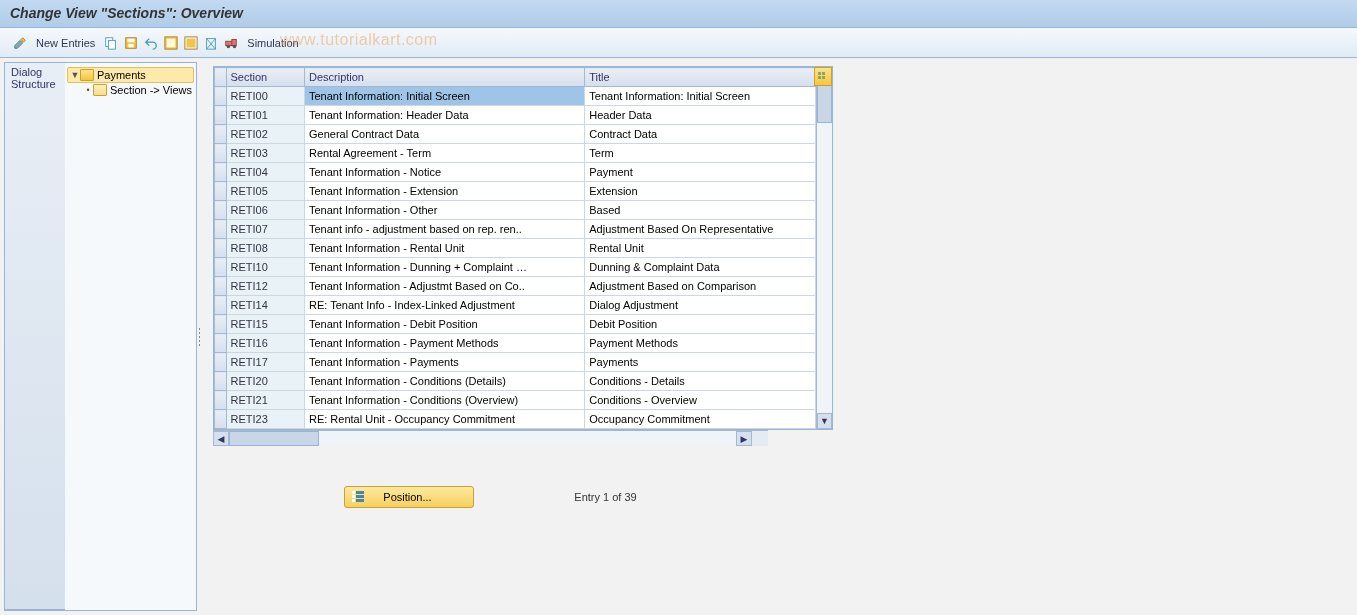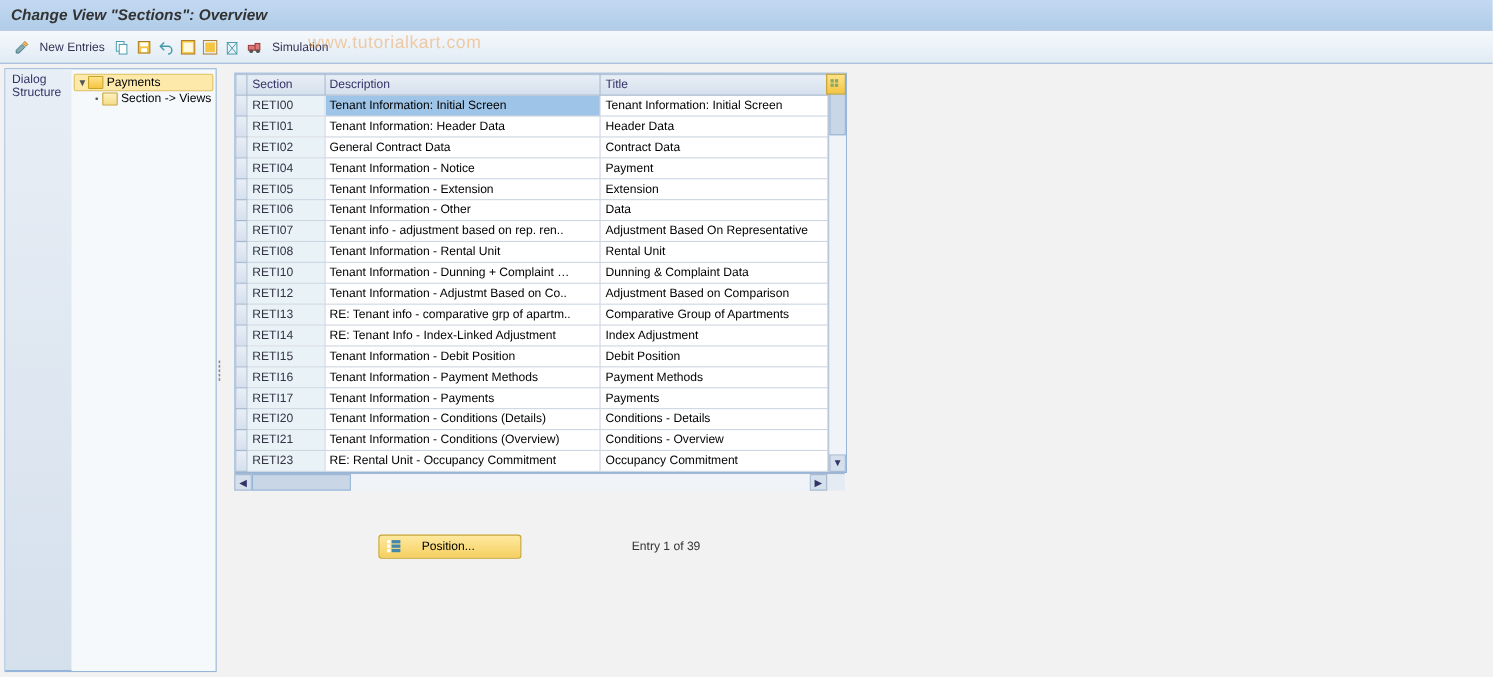--- a/index.html
+++ b/index.html
@@ -106,21 +106,21 @@
     .folder-icon.closed {
       background: linear-gradient(to bottom, #fff0c0, #f5dd8a);
     }
     .main {
       flex: 1;
       padding: 8px 12px;
       display: flex;
       flex-direction: column;
     }
     .table-wrap {
-      width: 557px;
+      width: 620px;
       border: 1px solid #97b5d8;
       background: #fff;
       display: flex;
       position: relative;
     }
     .table-inner { flex:1; }
     table {
       border-collapse: collapse;
       width: 100%;
       table-layout: fixed;
@@ -372,35 +372,41 @@
                 <td class="title-cell">Header Data</td>
               </tr>
               <tr>
                 <td class="rowhead"></td>
                 <td class="section-cell">RETI02</td>
                 <td class="desc-cell">General Contract Data</td>
                 <td class="title-cell">Contract Data</td>
               </tr>
               <tr>
                 <td class="rowhead"></td>
+                <td class="section-cell">RETI03</td>
+                <td class="desc-cell">Rental Agreement - Term</td>
+                <td class="title-cell">Term</td>
+              </tr>
+              <tr>
+                <td class="rowhead"></td>
                 <td class="section-cell">RETI04</td>
                 <td class="desc-cell">Tenant Information - Notice</td>
                 <td class="title-cell">Payment</td>
               </tr>
               <tr>
                 <td class="rowhead"></td>
                 <td class="section-cell">RETI05</td>
                 <td class="desc-cell">Tenant Information - Extension</td>
                 <td class="title-cell">Extension</td>
               </tr>
               <tr>
                 <td class="rowhead"></td>
                 <td class="section-cell">RETI06</td>
                 <td class="desc-cell">Tenant Information - Other</td>
-                <td class="title-cell">Data</td>
+                <td class="title-cell">Based</td>
               </tr>
               <tr>
                 <td class="rowhead"></td>
                 <td class="section-cell">RETI07</td>
                 <td class="desc-cell">Tenant info - adjustment based on rep. ren..</td>
                 <td class="title-cell">Adjustment Based On Representative</td>
               </tr>
               <tr>
                 <td class="rowhead"></td>
                 <td class="section-cell">RETI08</td>
@@ -414,29 +420,23 @@
                 <td class="title-cell">Dunning &amp; Complaint Data</td>
               </tr>
               <tr>
                 <td class="rowhead"></td>
                 <td class="section-cell">RETI12</td>
                 <td class="desc-cell">Tenant Information - Adjustmt Based on Co..</td>
                 <td class="title-cell">Adjustment Based on Comparison</td>
               </tr>
               <tr>
                 <td class="rowhead"></td>
-                <td class="section-cell">RETI13</td>
-                <td class="desc-cell">RE: Tenant info - comparative grp of apartm..</td>
-                <td class="title-cell">Comparative Group of Apartments</td>
-              </tr>
-              <tr>
-                <td class="rowhead"></td>
                 <td class="section-cell">RETI14</td>
                 <td class="desc-cell">RE: Tenant Info - Index-Linked Adjustment</td>
-                <td class="title-cell">Index Adjustment</td>
+                <td class="title-cell">Dialog Adjustment</td>
               </tr>
               <tr>
                 <td class="rowhead"></td>
                 <td class="section-cell">RETI15</td>
                 <td class="desc-cell">Tenant Information - Debit Position</td>
                 <td class="title-cell">Debit Position</td>
               </tr>
               <tr>
                 <td class="rowhead"></td>
                 <td class="section-cell">RETI16</td>

